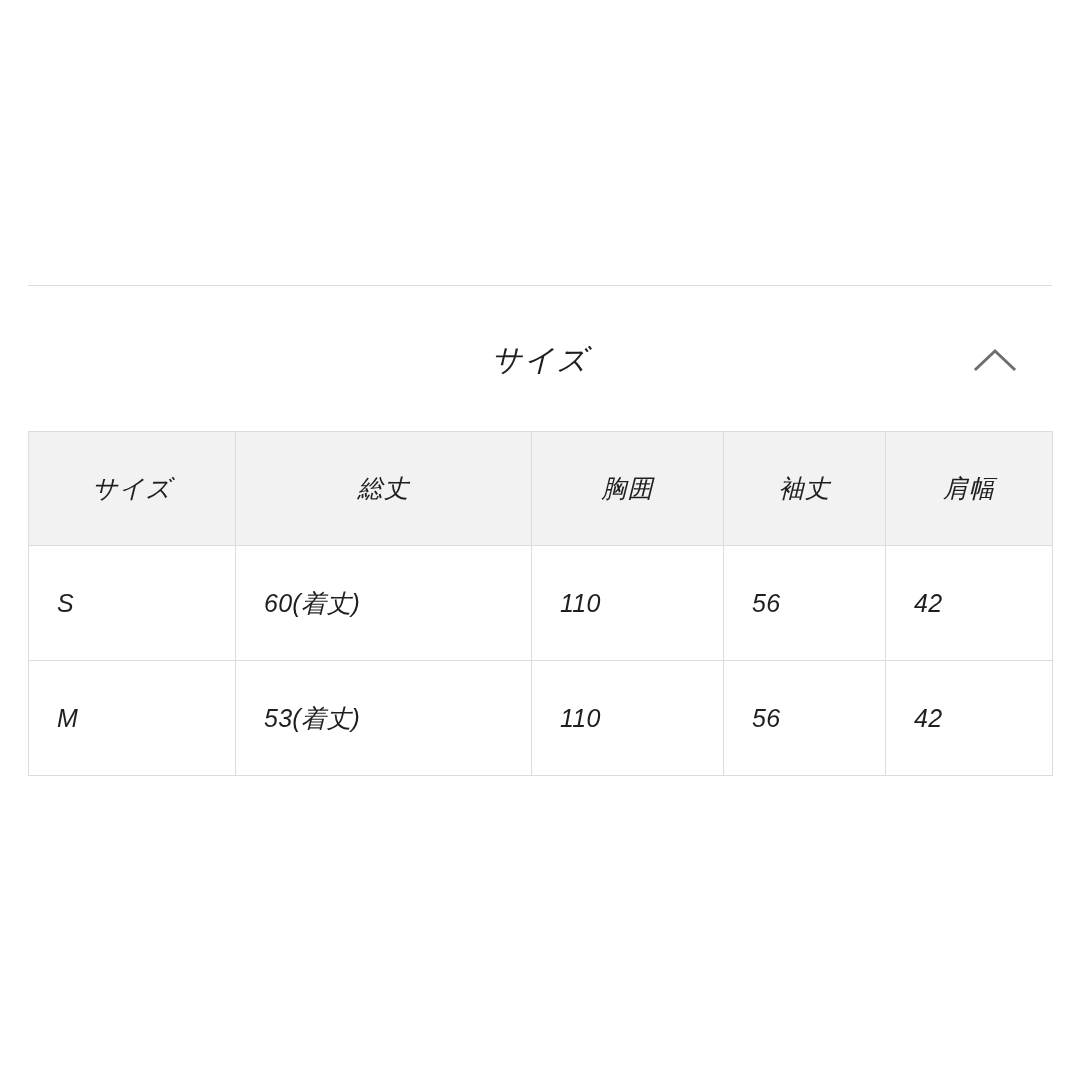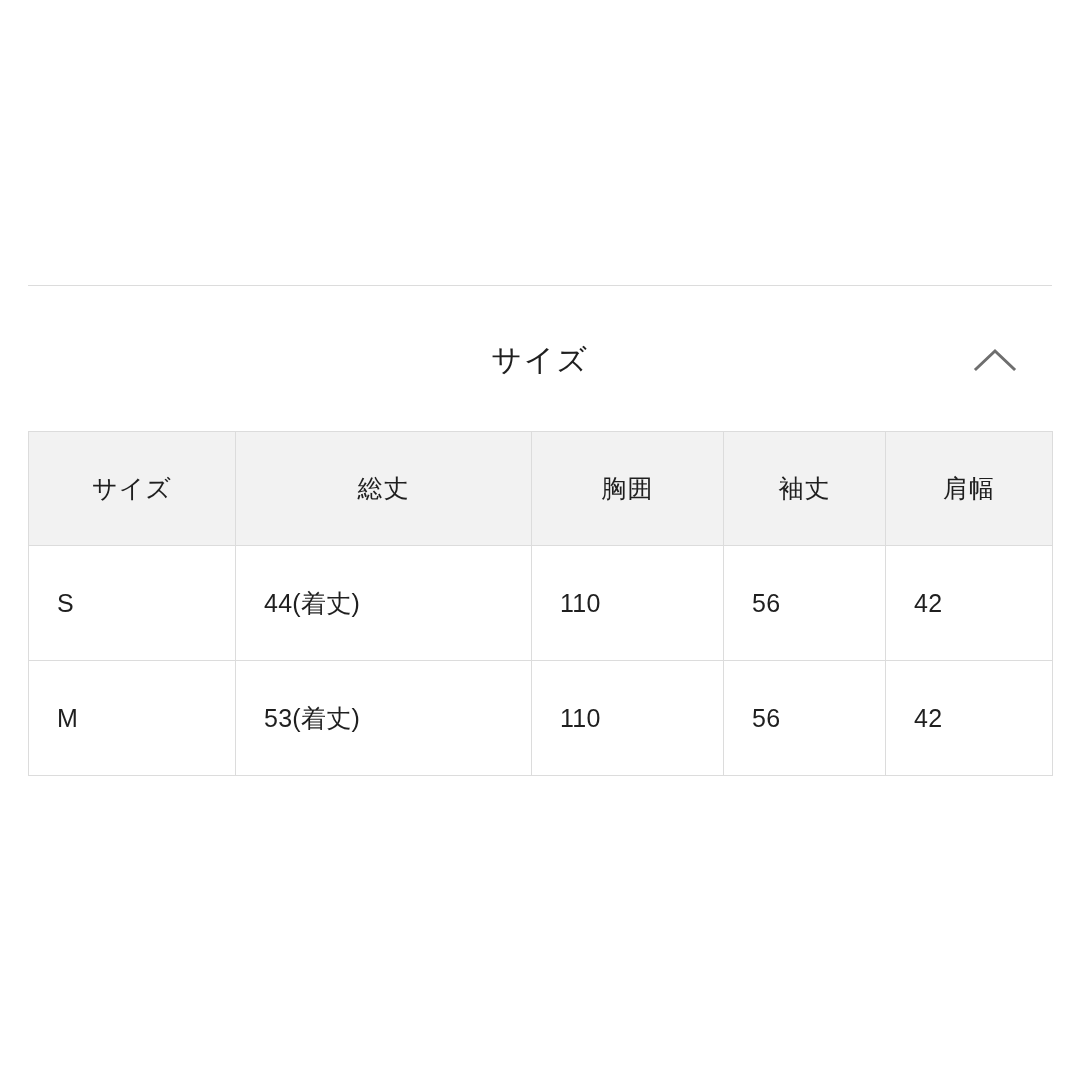--- a/index.html
+++ b/index.html
@@ -13,20 +13,21 @@
     font-family: "Liberation Sans", "DejaVu Sans", sans-serif;
     color: #222222;
     -webkit-font-smoothing: antialiased;
     overflow: hidden;
   }
 
   .page {
     position: relative;
     width: 1080px;
     height: 1080px;
+    font-style: italic;
   }
 
   
   .top-divider {
     position: absolute;
     left: 28px;
     top: 285px;
     width: 1024px;
     height: 1px;
     background: #dcdcdc;
@@ -143,21 +144,21 @@
           <th>サイズ</th>
           <th>総丈</th>
           <th>胸囲</th>
           <th>袖丈</th>
           <th>肩幅</th>
         </tr>
       </thead>
       <tbody>
         <tr>
           <td>S</td>
-          <td>44(着丈)</td>
+          <td>60(着丈)</td>
           <td>110</td>
           <td>56</td>
           <td>42</td>
         </tr>
         <tr>
           <td>M</td>
           <td>53(着丈)</td>
           <td>110</td>
           <td>56</td>
           <td>42</td>

